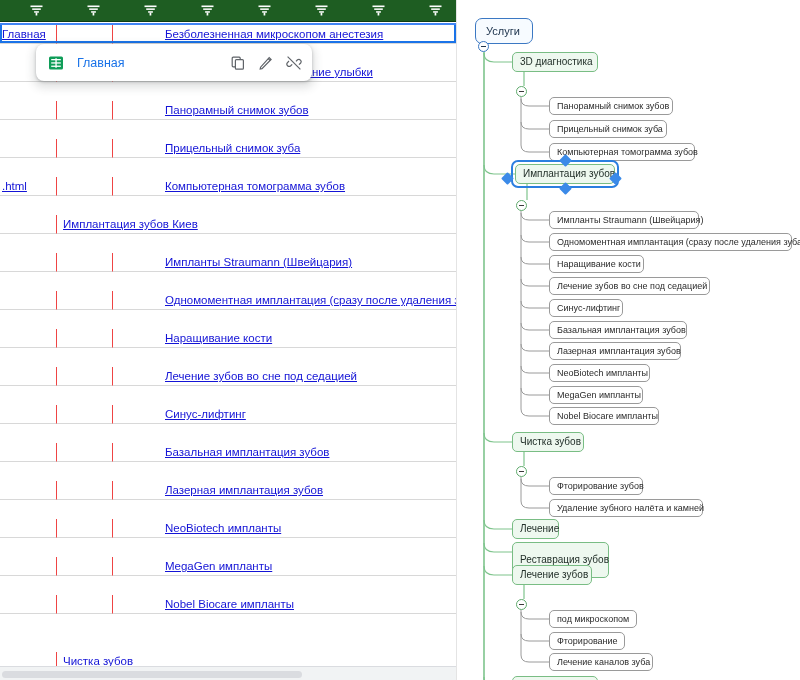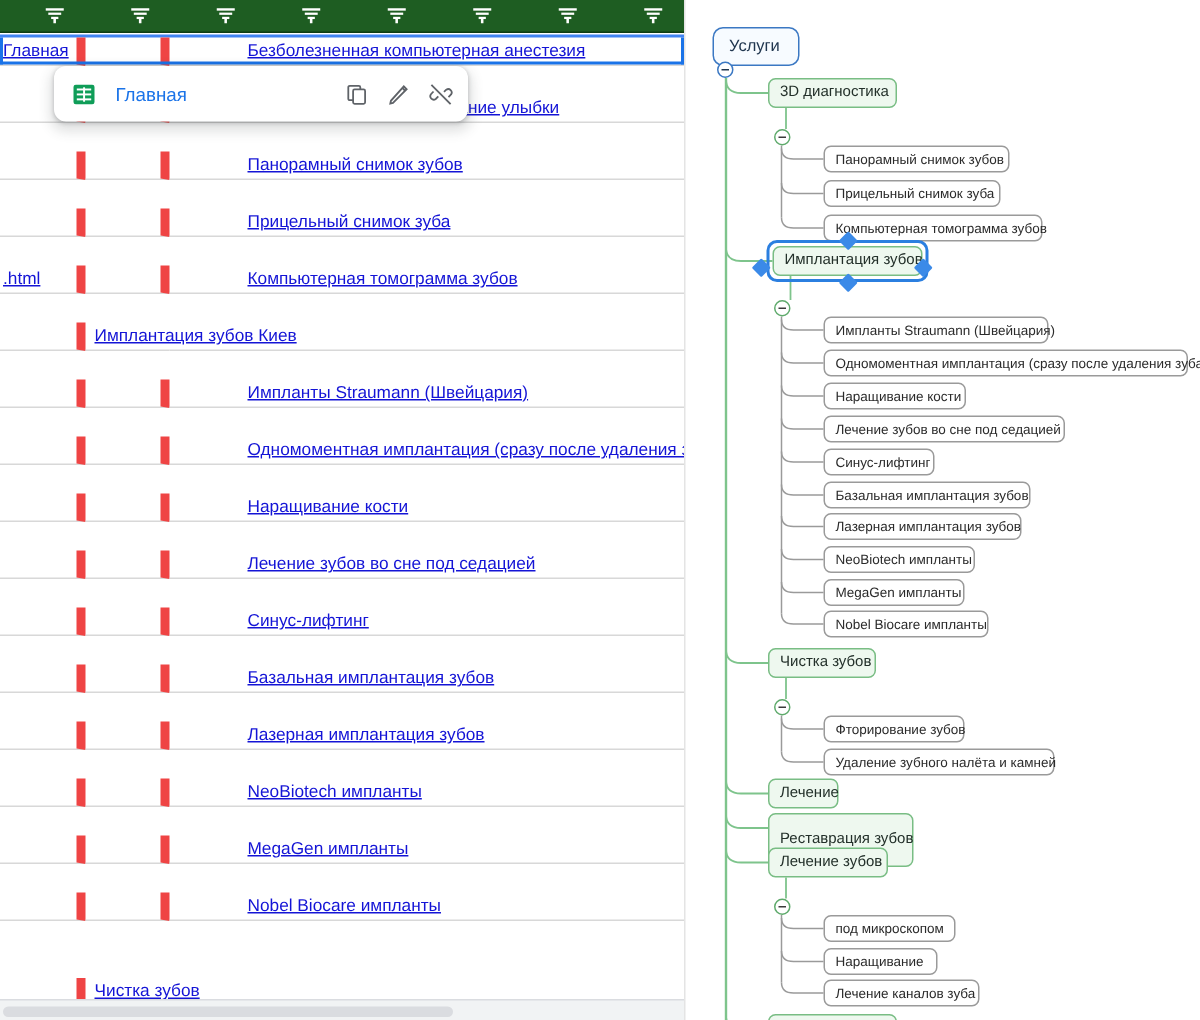--- a/index.html
+++ b/index.html
@@ -57,21 +57,21 @@
     height: 19px;
     width: 456px;
   }
   .srow .cell {
     position: absolute;
     top: 0; height: 19px;
     line-height: 19px;
     font-size: 11.5px;
     white-space: nowrap;
     overflow: visible;
-    border-right: 6px solid #ef4444;
+    border-right: 1px solid #ef4444;
     border-bottom: 1px solid #d8d8d8;
   }
   .cell.c-a { left: 0;   width: 57px;  }
   .cell.c-b { left: 57px;  width: 56px;  }
   .cell.c-c { left: 113px; width: 343px; border-right: none; }
   .cell-txt {
     color: #1414d6;
     text-decoration: underline;
     font-size: 11.5px;
   }
@@ -282,21 +282,21 @@
             <rect x="5.6" y="7.6" width="1.7" height="2.9" fill="#ffffff"></rect>
           </svg>
         </span>
       </div>
     <div id="frozen-rule"></div>
 
     <div id="grid">
         <div class="srow" style="top: 0px;">
           <div class="cell c-a"></div>
           <div class="cell c-b"></div>
-          <div class="cell c-c"><span class="cell-txt lvl2">Безболезненная компьютерная анестезия</span></div>
+          <div class="cell c-c"><span class="cell-txt lvl2">Безболезненная микроскопом анестезия</span></div>
         </div>
         <div class="srow" style="top: 19px;">
           <div class="cell c-a"></div>
           <div class="cell c-b"></div>
           <div class="cell c-c"><span class="cell-txt lvl2">Компьютерное моделирование улыбки</span></div>
         </div>
         <div class="srow" style="top: 38px;">
           <div class="cell c-a"></div>
           <div class="cell c-b"></div>
           <div class="cell c-c"><span class="cell-txt lvl2">Панорамный снимок зубов</span></div>
@@ -526,21 +526,21 @@
         <div class="mnode branch" style="left: 52px; top: 542px; width: 97px; height: 36px;">
           <span>Реставрация зубов</span>
         </div>
         <div class="mnode branch" style="left: 52px; top: 565px; width: 80px; height: 20px;">
           <span>Лечение зубов</span>
         </div>
         <div class="mnode leaf" style="left: 89px; top: 610px; width: 88px; height: 18px;">
           <span>под микроскопом</span>
         </div>
         <div class="mnode leaf" style="left: 89px; top: 632px; width: 76px; height: 18px;">
-          <span>Наращивание</span>
+          <span>Фторирование</span>
         </div>
         <div class="mnode leaf" style="left: 89px; top: 653px; width: 104px; height: 18px;">
           <span>Лечение каналов зуба</span>
         </div>
         <div class="mnode branch" style="left: 52px; top: 676px; width: 86px; height: 20px;">
           <span></span>
         </div>
         <div class="toggle b" style="left: 18px; top: 41px;">
           <i></i>
         </div>

